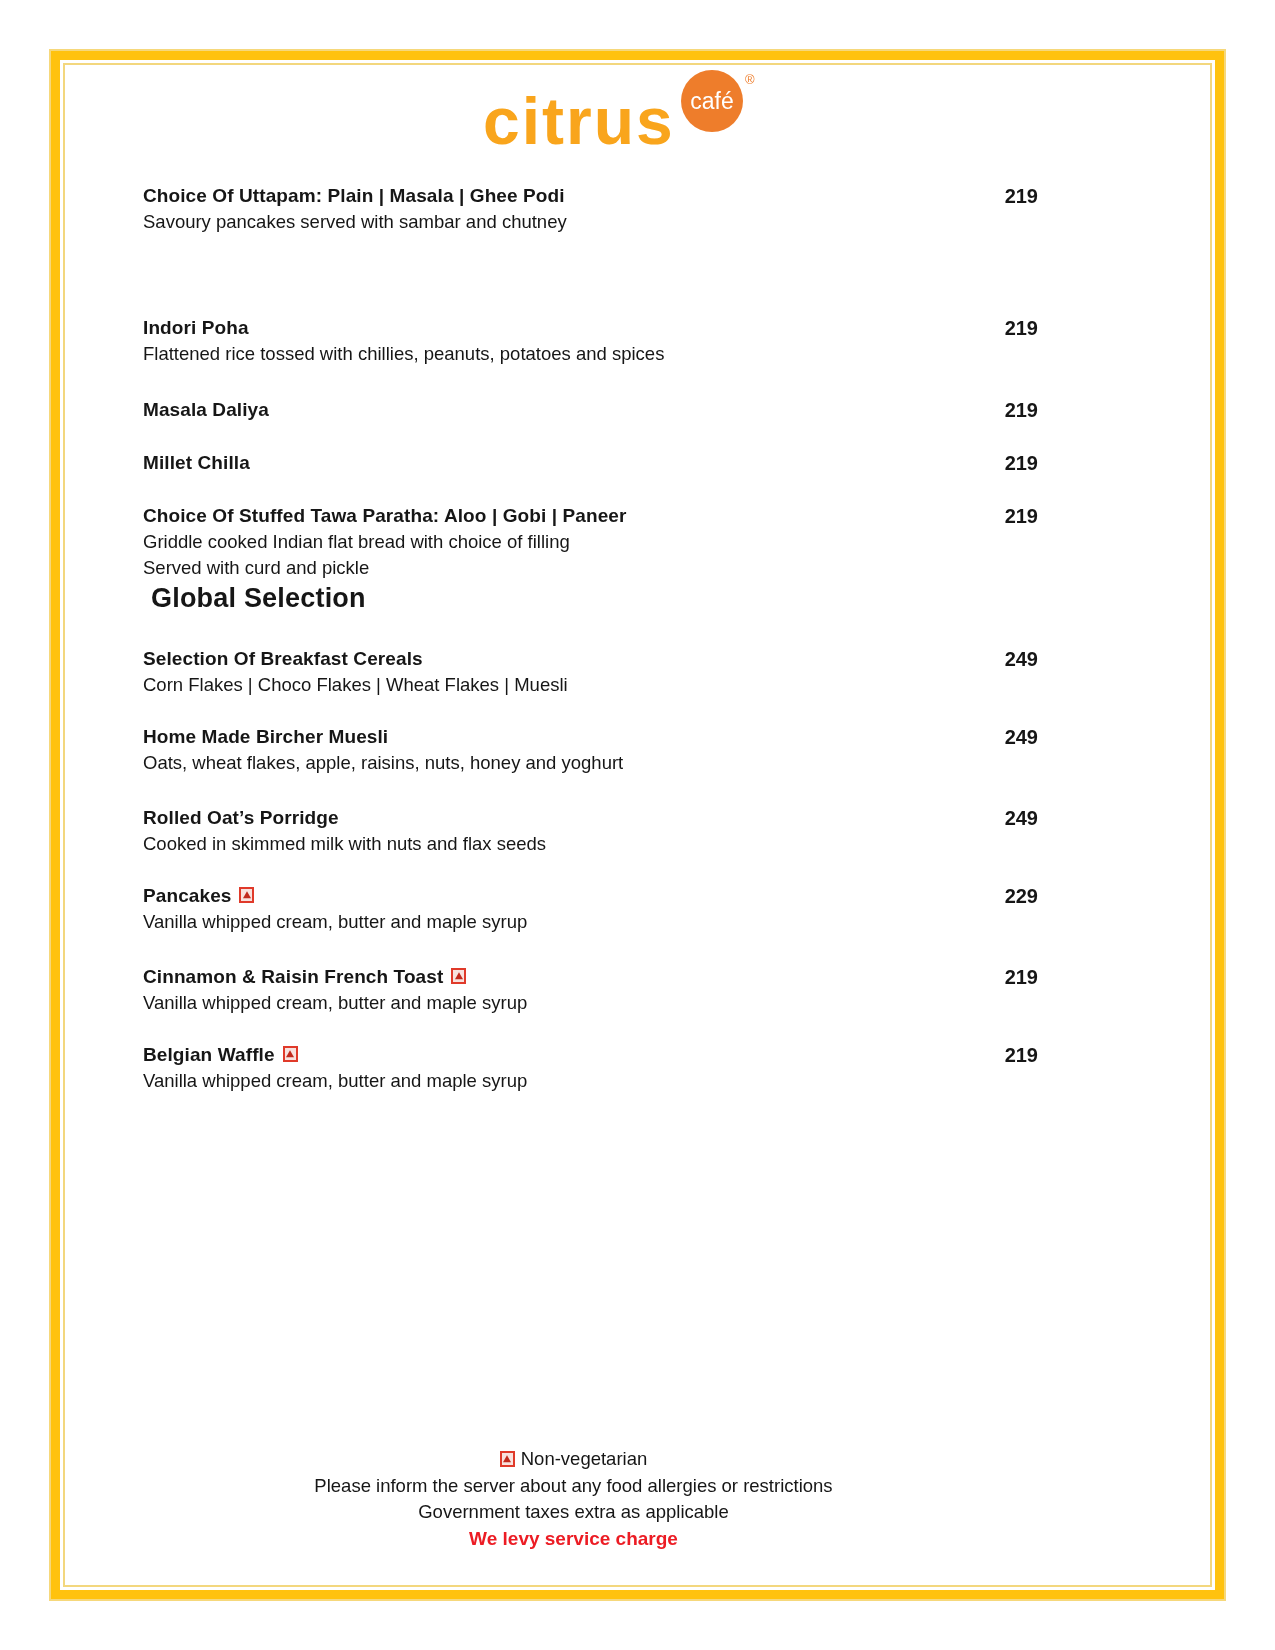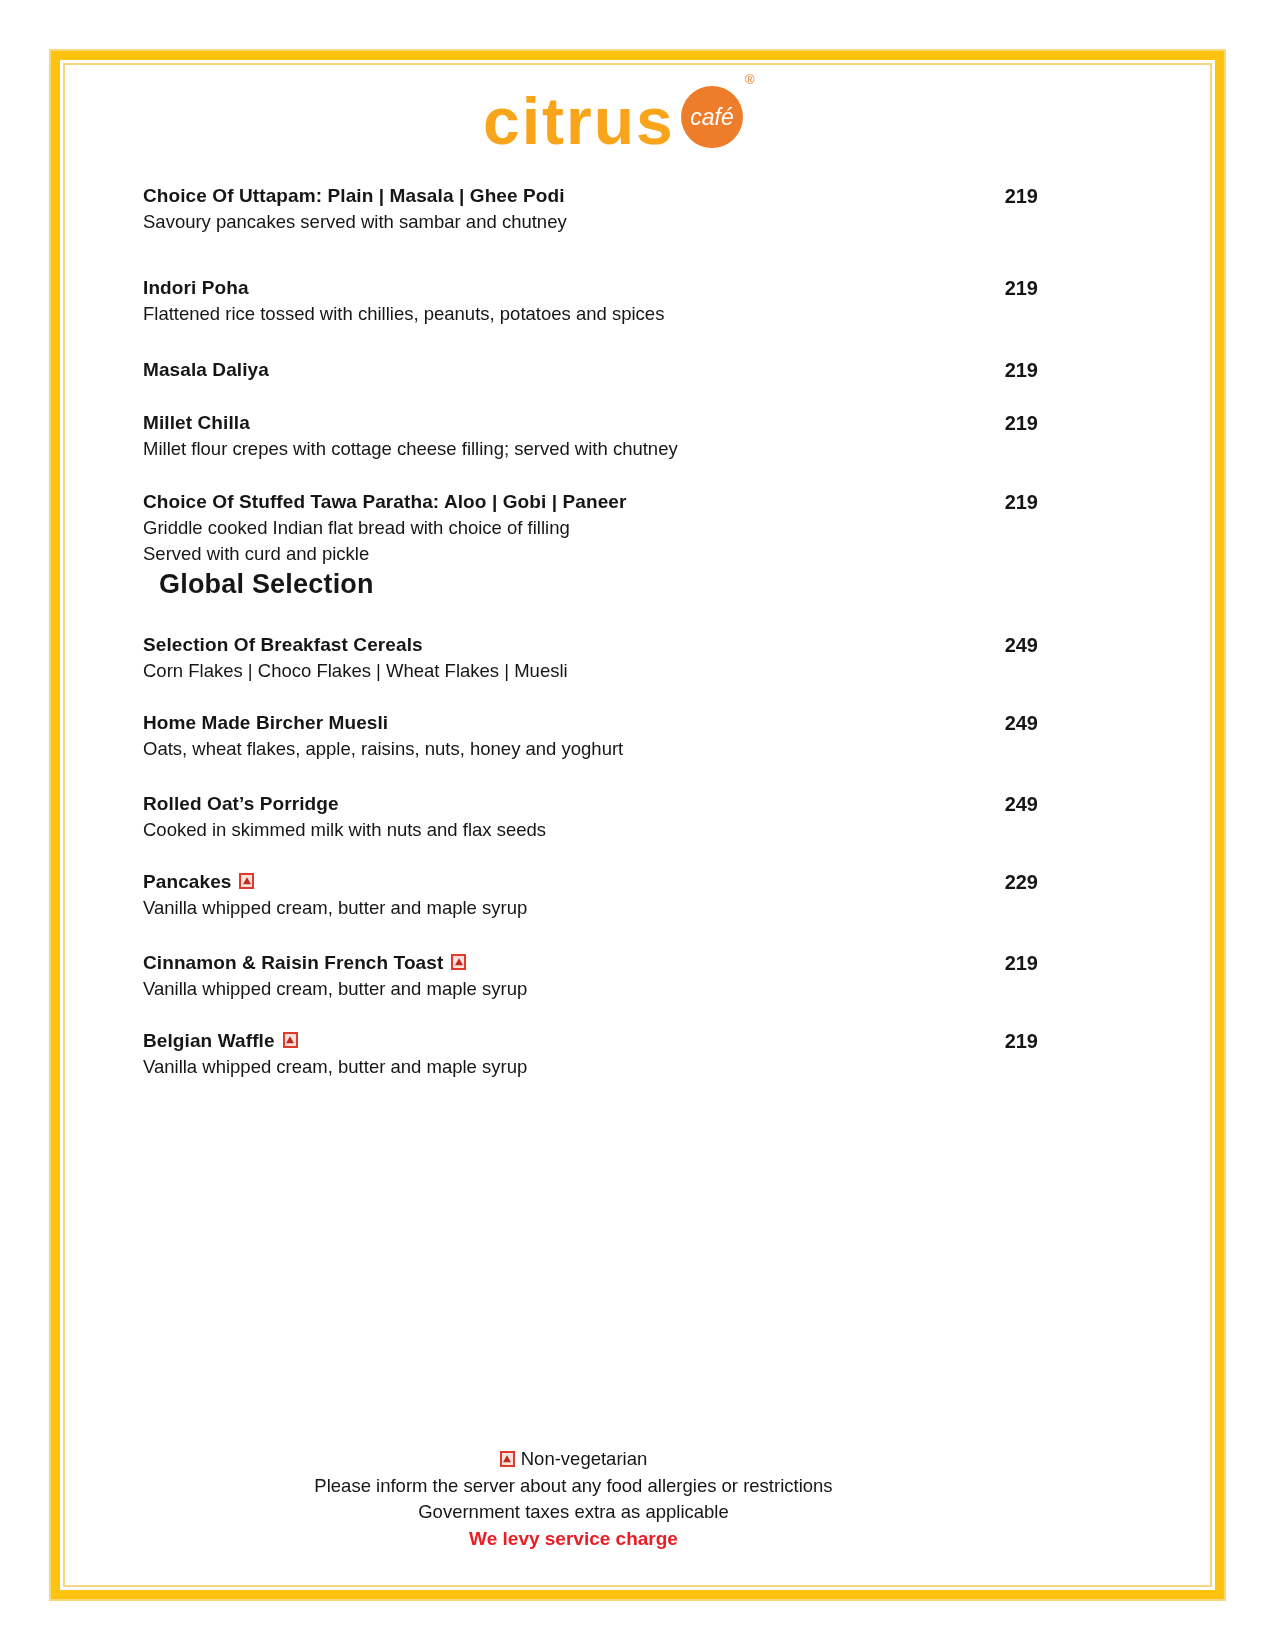--- a/index.html
+++ b/index.html
@@ -7,55 +7,55 @@
     width:1275px;height:1650px;position:relative;background:#ffffff;
     font-family:"Liberation Sans", sans-serif;color:#161616;overflow:hidden;
   }
   
   .frame{position:absolute;inset:49px;border:2px solid #F6D87B;pointer-events:none;}
   .frame::before{content:"";position:absolute;inset:0;border:9px solid #FFC20E;}
   .frame::after{content:"";position:absolute;inset:12px;border:2px solid #F3D77E;}
   
   .logo{position:absolute;top:70px;left:483px;width:280px;height:92px;}
   .logo-circle{
-    position:absolute;left:198px;top:16px;width:62px;height:62px;border-radius:50%;
+    position:absolute;left:198px;top:0;width:62px;height:62px;border-radius:50%;
     background:#EE7D2B;color:#ffffff;display:flex;align-items:center;justify-content:center;
-    font-size:23px;font-weight:400;z-index:1;font-style:italic;
+    font-size:23px;font-weight:400;z-index:1;
   }
   .logo-word{
     position:absolute;left:0;top:16px;z-index:2;font-size:66px;line-height:70px;
     font-weight:700;color:#F9A51C;letter-spacing:2px;text-align:center;
   }
   .logo-reg{position:absolute;left:262px;top:2px;font-size:13px;color:#EE7D2B;z-index:2;}
   
   .menu{position:absolute;left:143px;top:183px;width:895px;}
   .item{margin:0;}
   .row{display:flex;justify-content:space-between;align-items:flex-start;}
   .title{font-size:19px;font-weight:700;line-height:26px;letter-spacing:0.1px;}
   .price{font-size:20px;font-weight:700;line-height:26px;white-space:nowrap;}
   .desc{font-size:18.5px;font-weight:400;line-height:26px;}
   .section{
-    font-size:27px;font-weight:700;line-height:34px;margin:0 0 31px 16px;letter-spacing:0.2px;
+    font-size:27px;font-weight:700;line-height:34px;margin:0 0 31px 8px;letter-spacing:0.2px;
   }
   
   .nv{
     display:inline-block;width:11px;height:12px;border:2px solid #E03A2A;
     background:#F8E2DE;position:relative;margin-left:8px;vertical-align:-1px;
   }
   .nv .nv-tri{
     position:absolute;left:50%;top:50%;transform:translate(-50%,-55%);
     width:0;height:0;border-left:4px solid transparent;border-right:4px solid transparent;
     border-bottom:7px solid #C12A1D;
   }
   
   .footer{position:absolute;left:126px;top:1446px;width:895px;text-align:center;}
   .f-line{font-size:18.5px;line-height:26.5px;}
   .f-line .nv{margin:0 6px 0 0;vertical-align:-2px;}
   .f-red{color:#EC1C24;font-weight:700;font-size:19px;}
-  .mb52{margin-bottom:40px}.mb30{margin-bottom:30px}.mb27{margin-bottom:27px}
+  .mb52{margin-bottom:80px}.mb30{margin-bottom:30px}.mb27{margin-bottom:27px}
   .mb36{}.mb26{margin-bottom:26px}.mb29{margin-bottom:29px}
 </style>
 </head>
 <body>
 
 <div class="frame"></div>
 
 <div class="logo">
   <span class="logo-circle">café</span>
   <span class="logo-word">citrus</span>
@@ -85,21 +85,20 @@
       <span class="title">Masala Daliya</span>
       <span class="price">219</span>
     </div>
   </div>
 
   <div class="item mb27">
     <div class="row">
       <span class="title">Millet Chilla</span>
       <span class="price">219</span>
     </div>
-    <div class="desc">Millet flour crepes with cottage cheese filling; served with chutney</div>
   </div>
 
   <div class="item mb36">
     <div class="row">
       <span class="title">Choice Of Stuffed Tawa Paratha: Aloo | Gobi | Paneer</span>
       <span class="price">219</span>
     </div>
     <div class="desc">Griddle cooked Indian flat bread with choice of filling</div>
     <div class="desc">Served with curd and pickle</div>
   </div>

